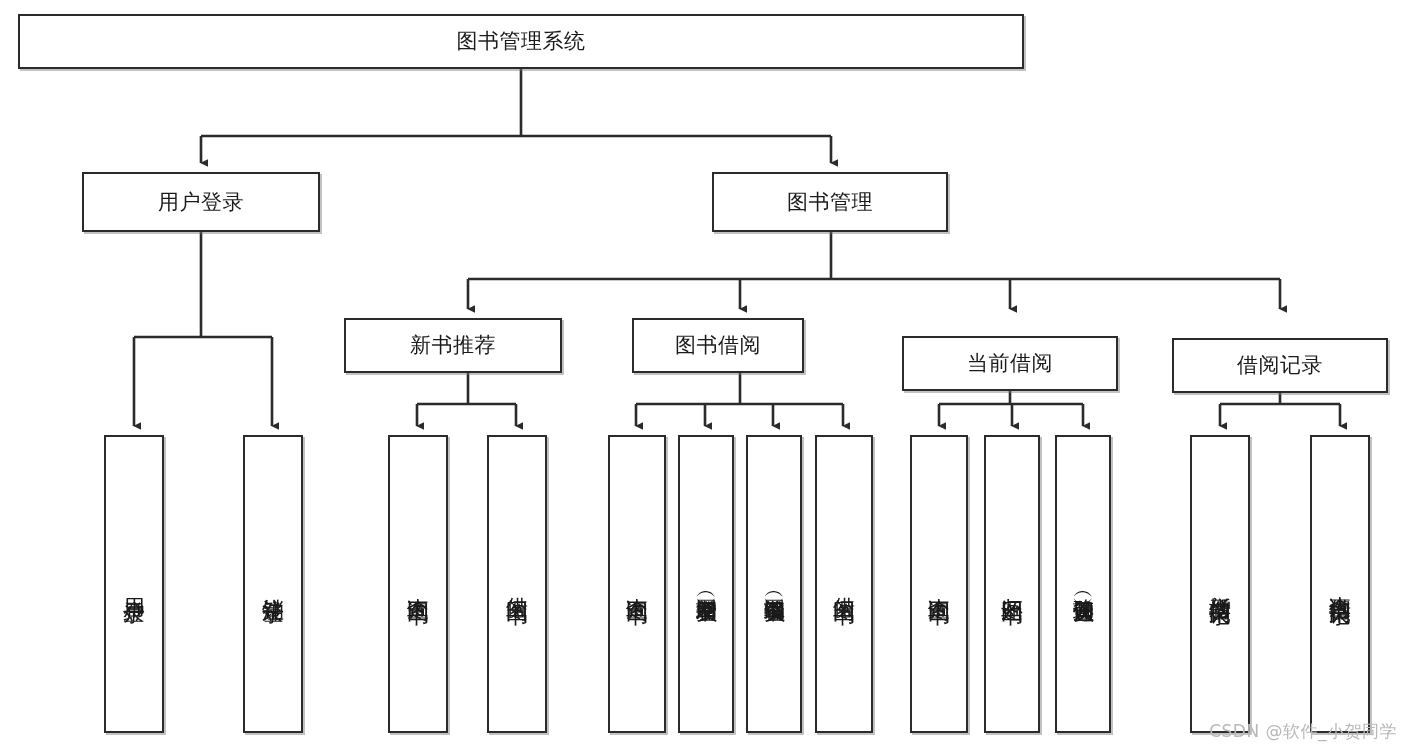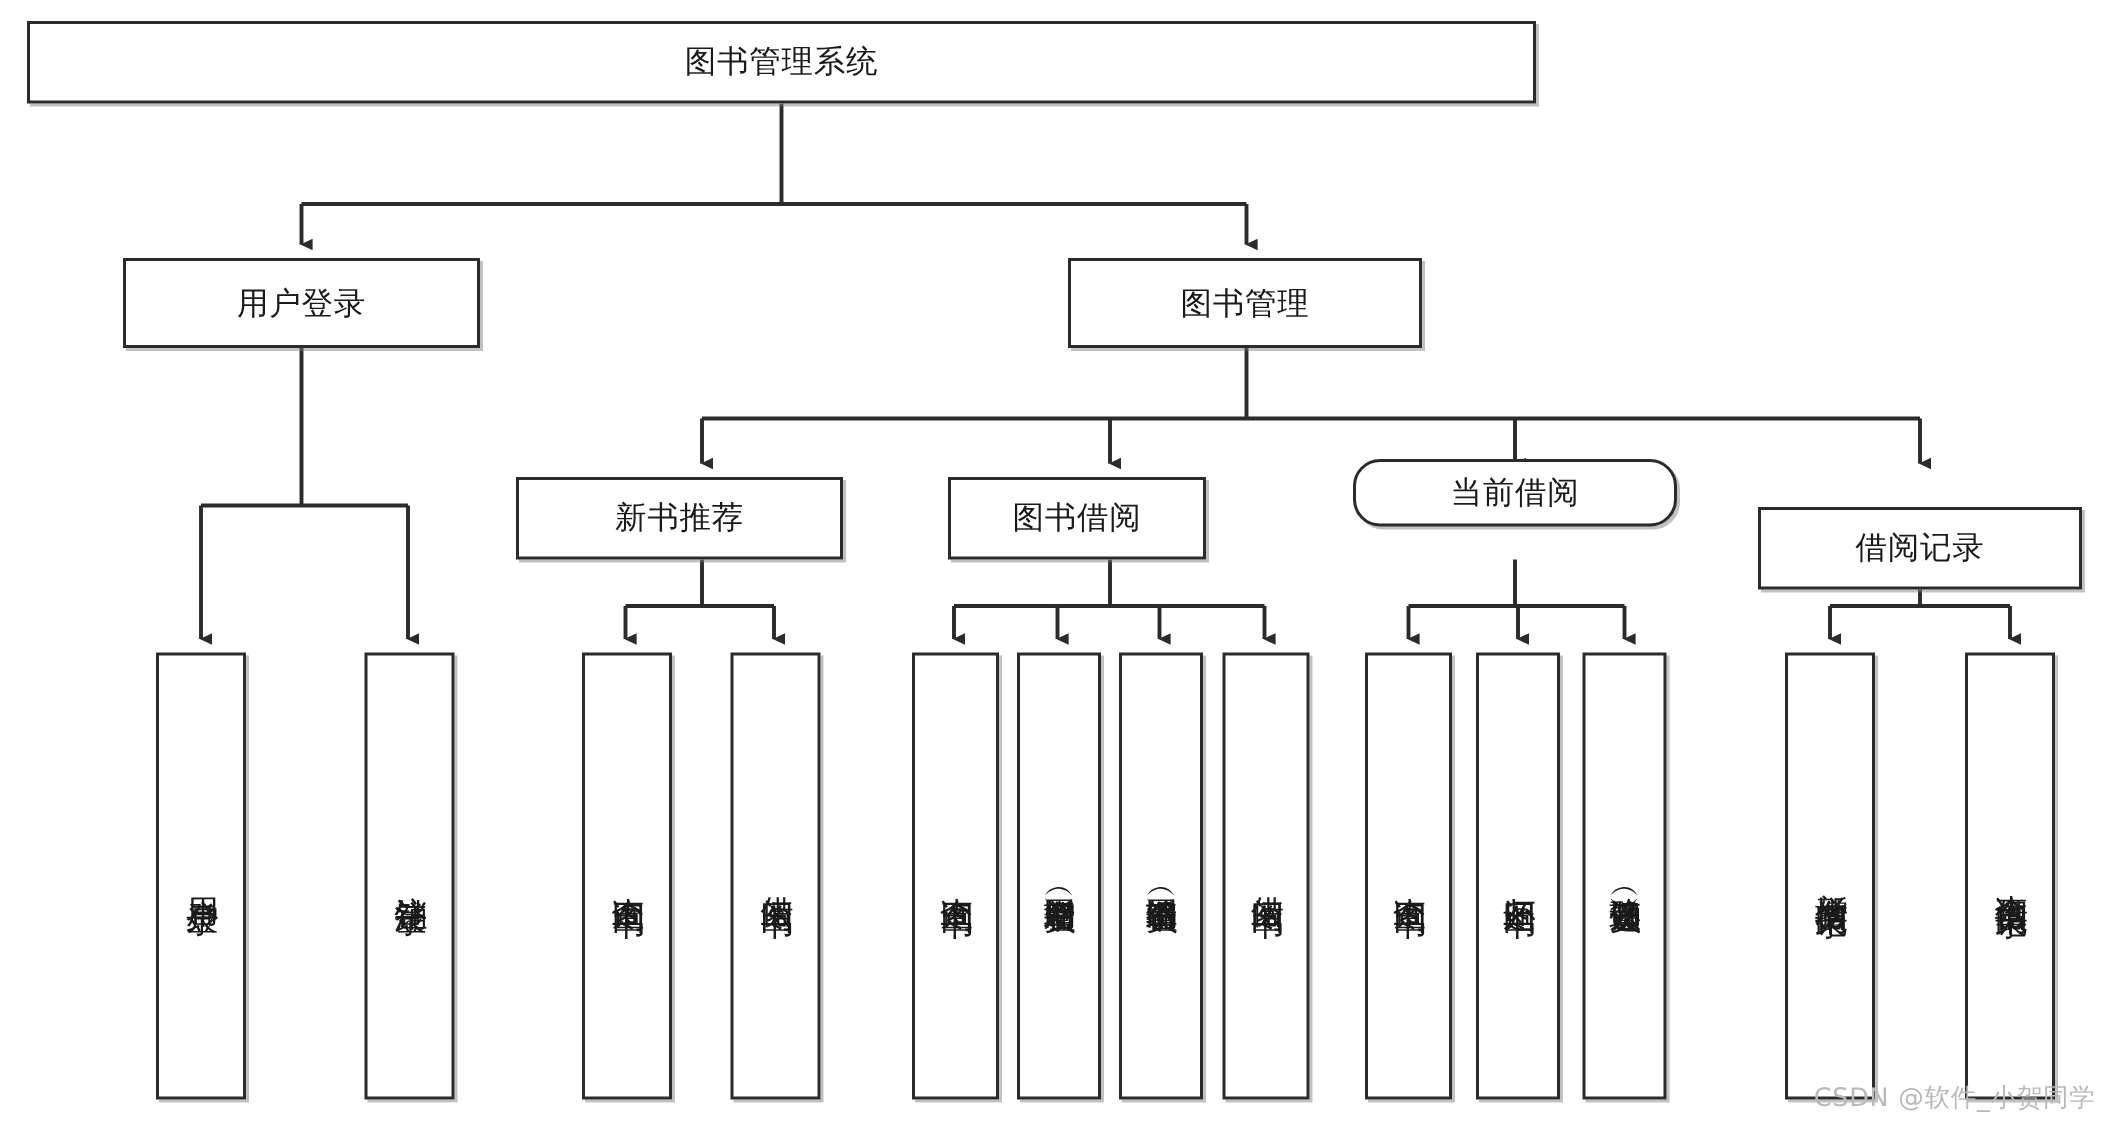--- a/index.html
+++ b/index.html
@@ -132,21 +132,21 @@
   <div class="node horiz" style="left:712px; top:172px; width:236px; height:60px;">
     <span class="label">图书管理</span>
   </div>
 
   <div class="node horiz" style="left:344px; top:318px; width:218px; height:55px;">
     <span class="label">新书推荐</span>
   </div>
   <div class="node horiz" style="left:632px; top:318px; width:172px; height:55px;">
     <span class="label">图书借阅</span>
   </div>
-  <div class="node horiz" style="left:902px; top:306px; width:216px; height:45px;border-radius:18px;">
+  <div class="node horiz" style="left:902px; top:336px; width:216px; height:55px;">
     <span class="label">当前借阅</span>
   </div>
   <div class="node horiz" style="left:1172px; top:318px; width:216px; height:55px;margin-top:20px;">
     <span class="label">借阅记录</span>
   </div>
 
   <div class="node vert" style="left:104px; top:435px; width:60px; height:298px;">
     <span class="label">用户登录</span>
   </div>
   <div class="node vert" style="left:243px; top:435px; width:60px; height:298px;">

